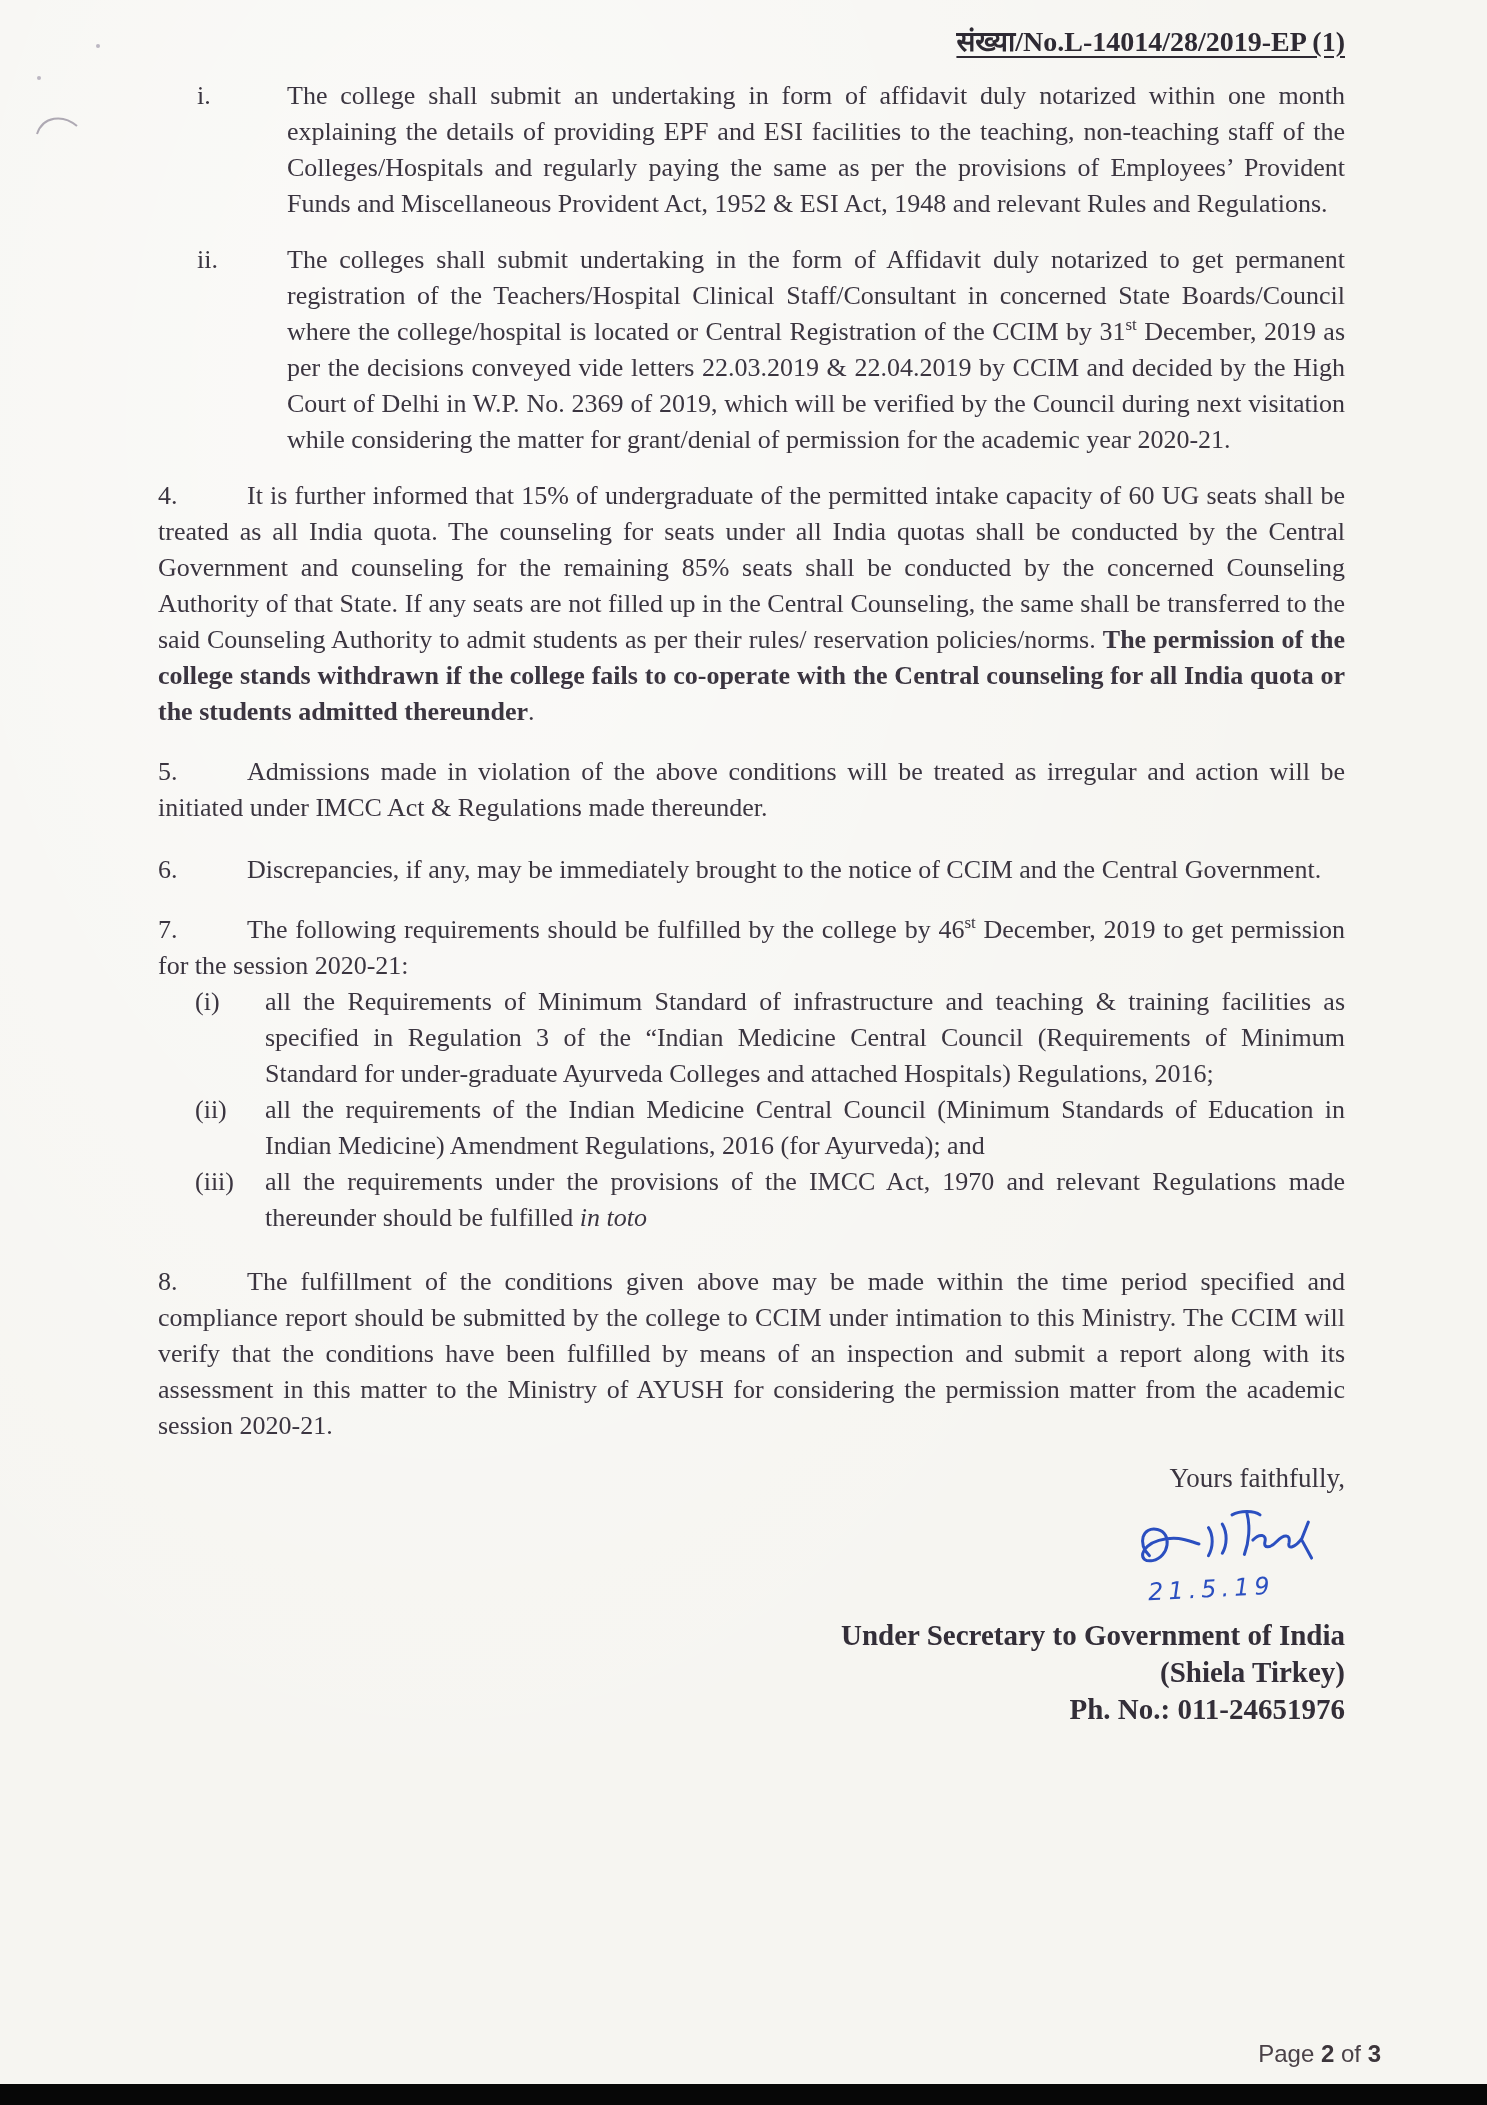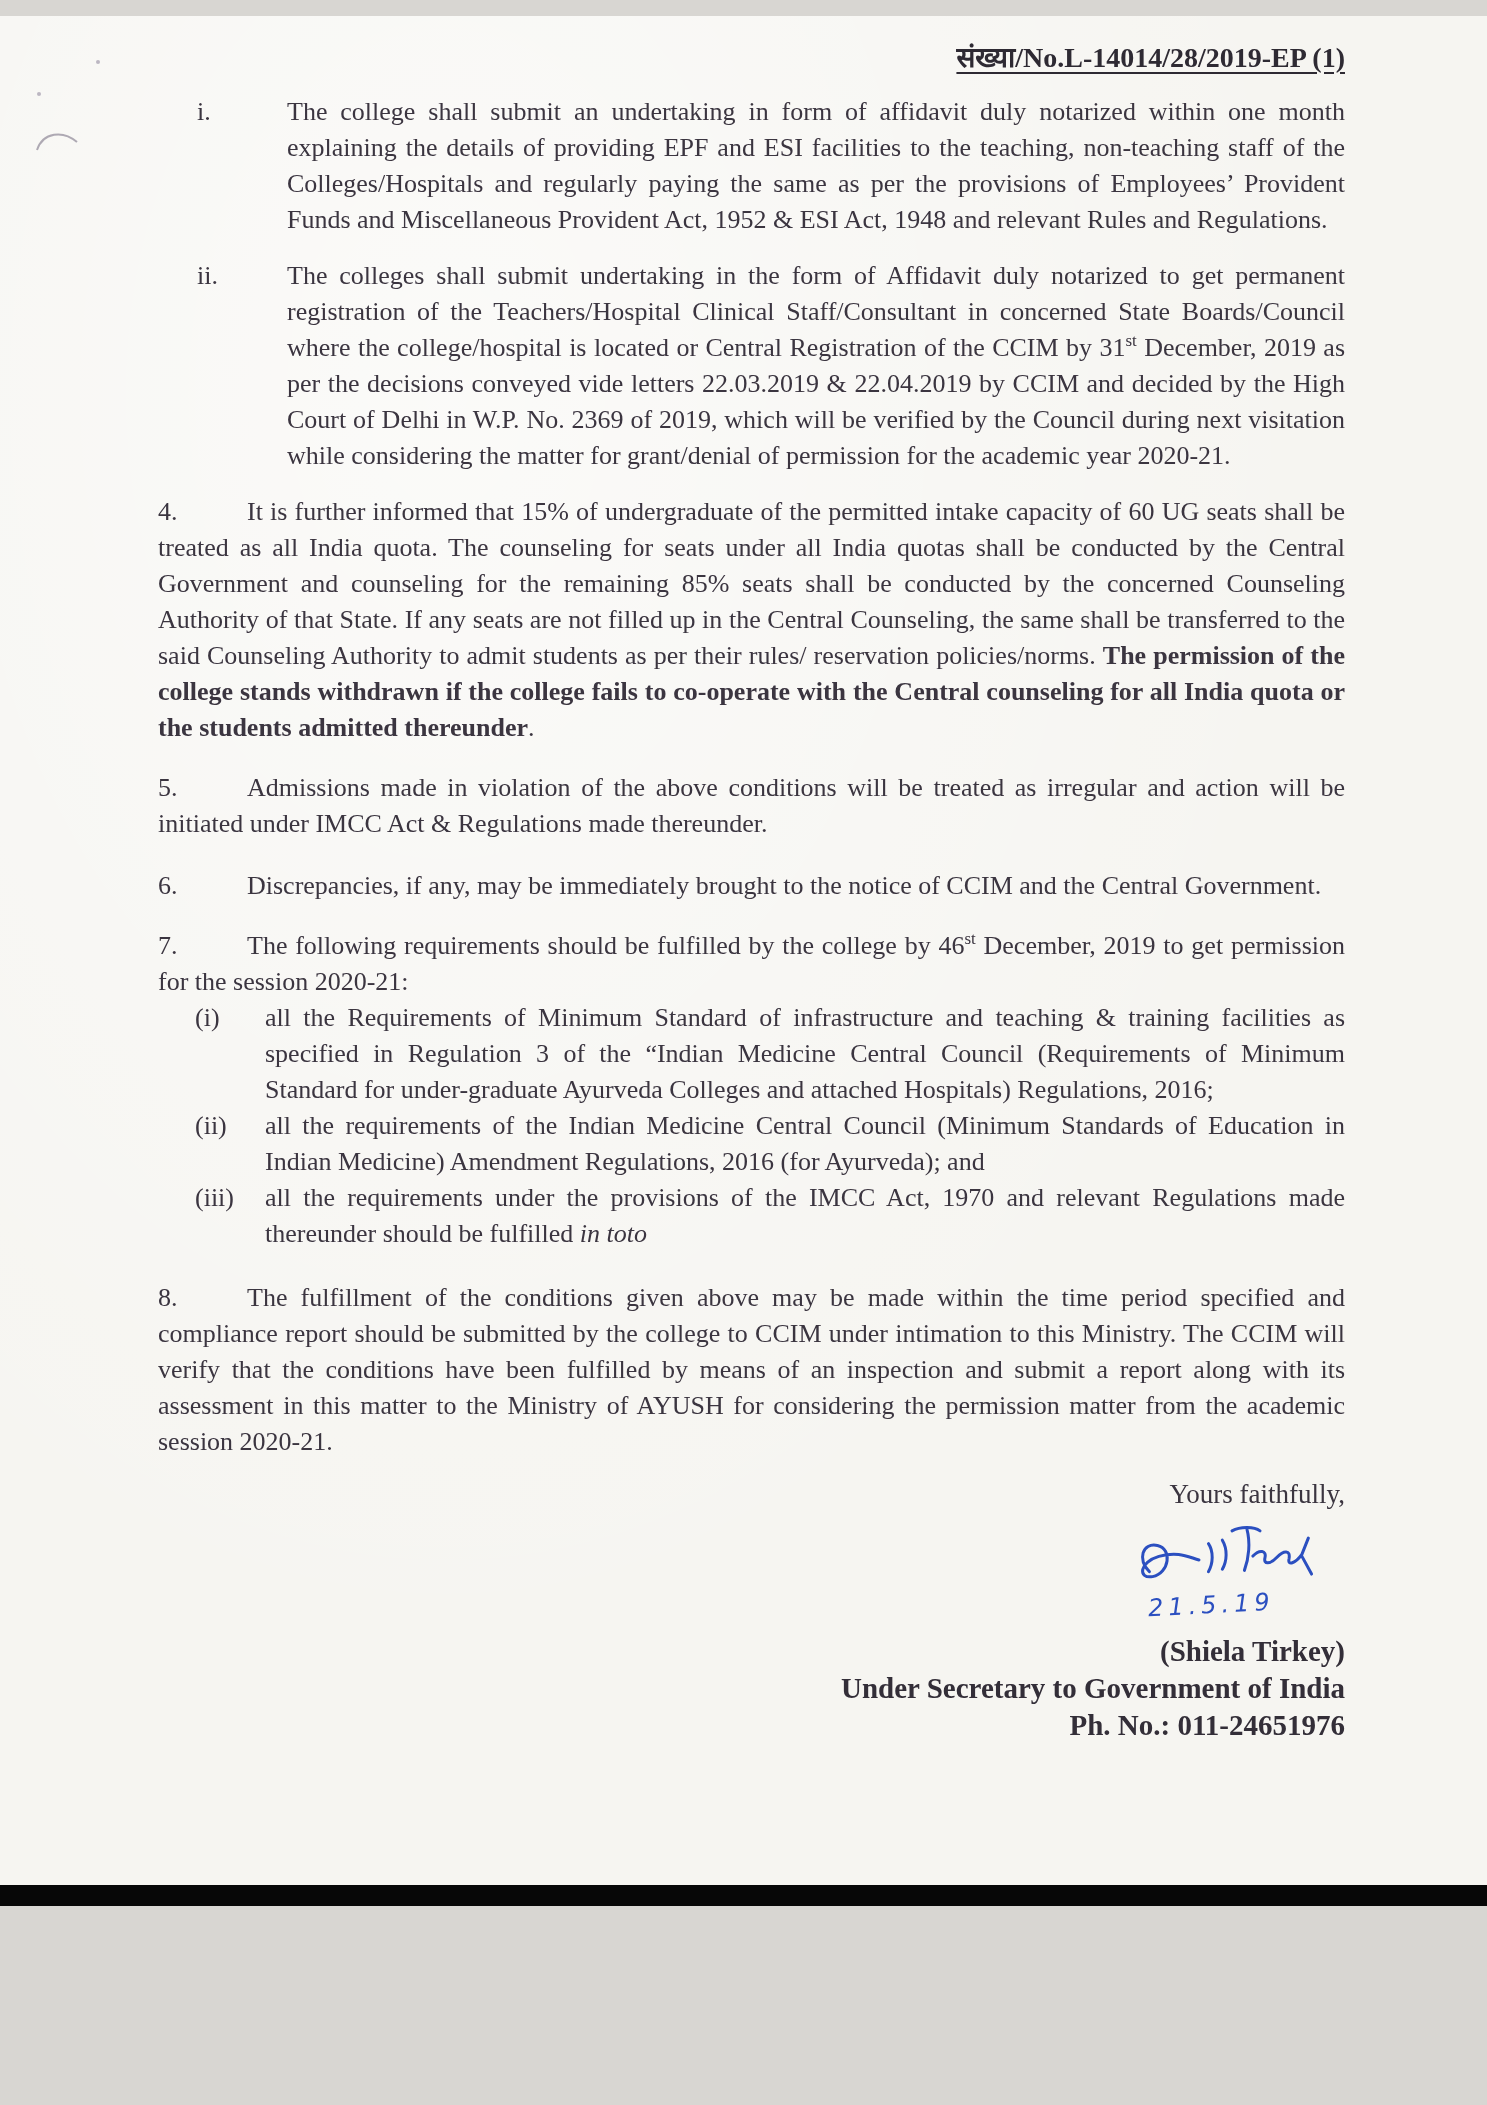--- a/index.html
+++ b/index.html
@@ -1,19 +1,19 @@
 <!DOCTYPE html>
 <html><head>
 <meta charset="utf-8">
 <style>
   html,body{margin:0;padding:0;background:#d8d6d2;}
   .page{
     position:relative;
-    width:1487px;height:1890px;
-    margin:16px auto;
+    width:1487px;height:2105px;
+    margin:0 auto;
     background:
       radial-gradient(ellipse at 30% 20%, rgba(255,255,255,.55), rgba(255,255,255,0) 60%),
       #f6f5f1;
     overflow:hidden;
     font-family:"Liberation Serif", serif;
     color:#3b3540;
   }
   .doc{position:absolute;inset:0;padding:22px 142px 0 158px;box-sizing:border-box;}
   .hdr{
     text-align:right;
@@ -143,22 +143,22 @@
           <path d="M121 7 C124 20 122 36 117 48"></path>
           <path d="M126 34 C133 27 140 29 138 36 C136 43 143 43 150 36 C157 29 164 29 162 38 C160 45 168 43 175 34 L182 18"></path>
           <path d="M175 36 L184 54"></path>
         </g>
       </svg>
       <br>
       <span class="sig-date">21.5.19</span>
     </div>
 
     <div class="sign-block">
+      <div>Under Secretary to Government of India</div>
       <div>(Shiela Tirkey)</div>
-      <div>Under Secretary to Government of India</div>
       <div>Ph. No.: 011-24651976</div>
     </div>
 
   </div>
 
   <div class="footer"><span>Page</span>&nbsp;<b>2</b>&nbsp;<span>of</span>&nbsp;<b>3</b></div>
 
   <div class="black-bar"></div>
 
 </div>

